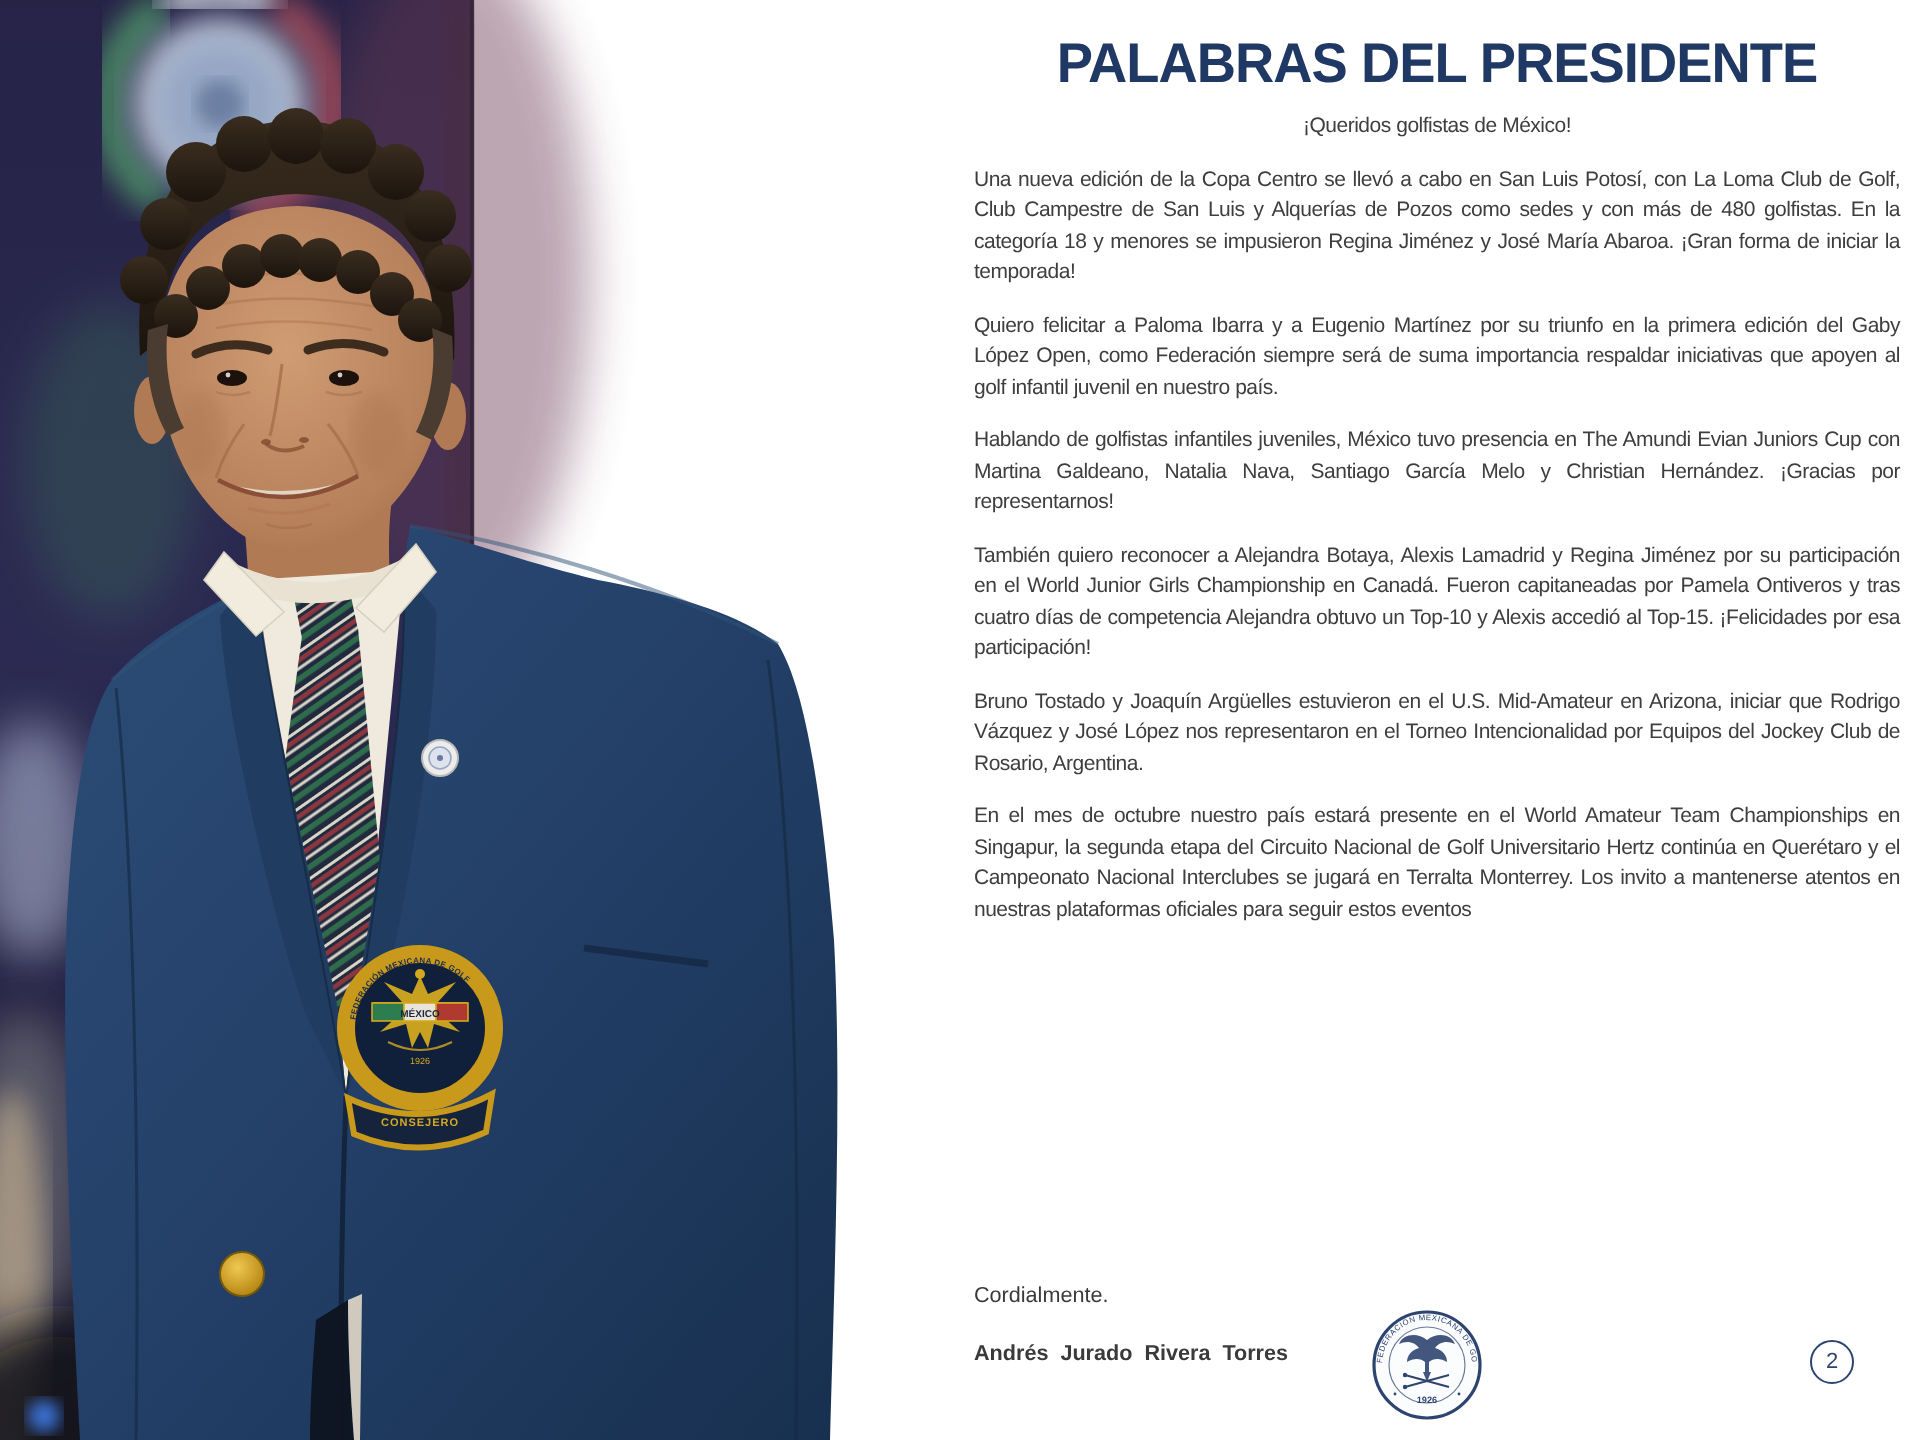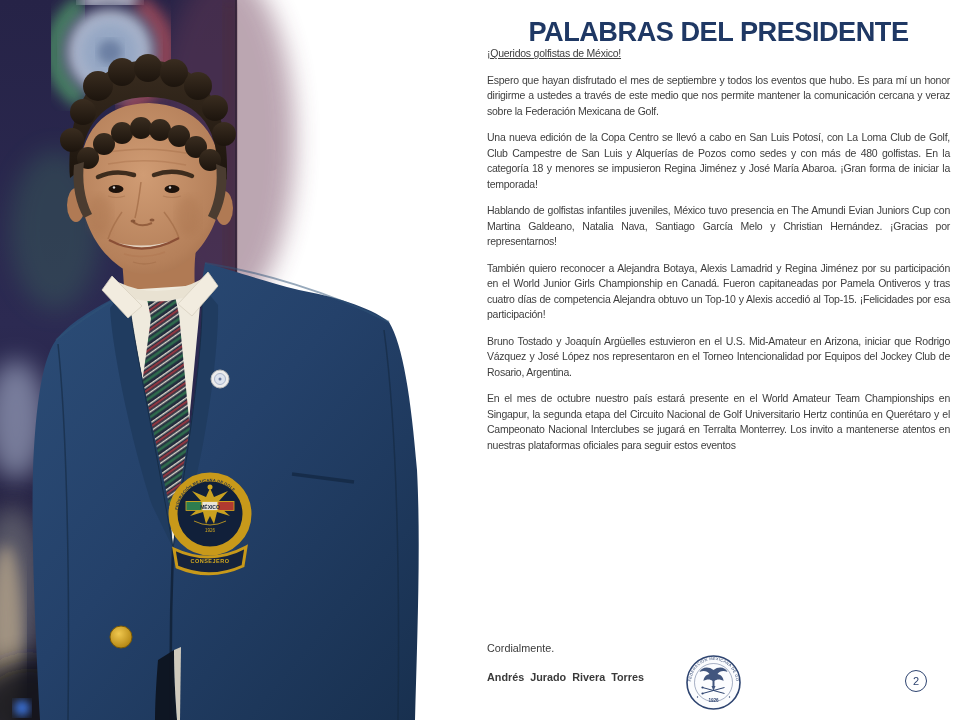--- a/index.html
+++ b/index.html
@@ -4,21 +4,21 @@
 <style>
   html,body{margin:0;padding:0;background:#888;}
   .slide{position:relative;width:960px;height:720px;background:#ffffff;overflow:hidden;
          font-family:"Liberation Sans",sans-serif;}
   .photo{position:absolute;left:0;top:0;width:487px;height:720px;}
   .col{position:absolute;left:487px;top:2px;width:463px;}
   .title{margin:15px 0 0;text-align:center;font-size:28px;line-height:29px;font-weight:800;
          letter-spacing:-0.5px;color:#1F3864;transform:scaleX(0.97);transform-origin:center;}
   .col p{margin:0 0 11px;text-align:justify;font-size:10.5px;line-height:15.5px;
          letter-spacing:-0.25px;color:#3E3E3E;word-spacing:0.1px;}
-  .col p.greeting{text-align:left;text-decoration:underline;}
+  .col p.greeting{margin-top:10px;text-align:center;}
   .closing{position:absolute;left:487px;top:642px;font-size:10.8px;font-weight:normal;color:#3A3A3A;}
   .signature{position:absolute;left:487px;top:671px;font-size:10.8px;font-weight:bold;
              color:#3A3A3A;word-spacing:3px;text-align:right;}
   .seal{position:absolute;left:684px;top:653px;width:59px;height:59px;}
   .page-badge{position:absolute;left:905px;top:670px;width:22px;height:22px;border:1.2px solid #2E4470;
               border-radius:50%;display:flex;align-items:center;justify-content:center;
               font-size:11px;color:#2E4470;box-sizing:border-box;}
 </style>
 </head>
 <body>
@@ -204,22 +204,22 @@
         <text x="210" y="532" font-size="4.5" fill="#d4a91f" text-anchor="middle">1926</text>
         <path d="M 174 549 Q 210 566 246 547 L 243 566 Q 210 581 177 567 Z" fill="#16233c" stroke="#c8991a" stroke-width="3"></path>
         <text x="210" y="563" font-size="5.5" font-weight="bold" fill="#d4a91f" text-anchor="middle" letter-spacing="0.5">CONSEJERO</text>
       </g>
     </g>
   </svg>
 
   <div class="col">
     <h1 class="title">PALABRAS DEL PRESIDENTE</h1>
     <p class="greeting">¡Queridos golfistas de México!</p>
-    <p>Espero que hayan disfrutado el mes de septiembre y todos los eventos que hubo. Es para mí un honor dirigirme a ustedes a través de este medio que nos permite mantener la comunicación cercana y veraz sobre la Federación Mexicana de Golf.</p>
     <p>Una nueva edición de la Copa Centro se llevó a cabo en San Luis Potosí, con La Loma Club de Golf, Club Campestre de San Luis y Alquerías de Pozos como sedes y con más de 480 golfistas. En la categoría 18 y menores se impusieron Regina Jiménez y José María Abaroa. ¡Gran forma de iniciar la temporada!</p>
+    <p>Quiero felicitar a Paloma Ibarra y a Eugenio Martínez por su triunfo en la primera edición del Gaby López Open, como Federación siempre será de suma importancia respaldar iniciativas que apoyen al golf infantil juvenil en nuestro país.</p>
     <p>Hablando de golfistas infantiles juveniles, México tuvo presencia en The Amundi Evian Juniors Cup con Martina Galdeano, Natalia Nava, Santiago García Melo y Christian Hernández. ¡Gracias por representarnos!</p>
     <p>También quiero reconocer a Alejandra Botaya, Alexis Lamadrid y Regina Jiménez por su participación en el World Junior Girls Championship en Canadá. Fueron capitaneadas por Pamela Ontiveros y tras cuatro días de competencia Alejandra obtuvo un Top-10 y Alexis accedió al Top-15. ¡Felicidades por esa participación!</p>
     <p>Bruno Tostado y Joaquín Argüelles estuvieron en el U.S. Mid-Amateur en Arizona, iniciar que Rodrigo Vázquez y José López nos representaron en el Torneo Intencionalidad por Equipos del Jockey Club de Rosario, Argentina.</p>
     <p>En el mes de octubre nuestro país estará presente en el World Amateur Team Championships en Singapur, la segunda etapa del Circuito Nacional de Golf Universitario Hertz continúa en Querétaro y el Campeonato Nacional Interclubes se jugará en Terralta Monterrey. Los invito a mantenerse atentos en nuestras plataformas oficiales para seguir estos eventos</p>
   </div>
 
   <div class="closing">Cordialmente.</div>
   <div class="signature">Andrés Jurado Rivera Torres</div>
 
   <svg class="seal" viewBox="0 0 59 59">

